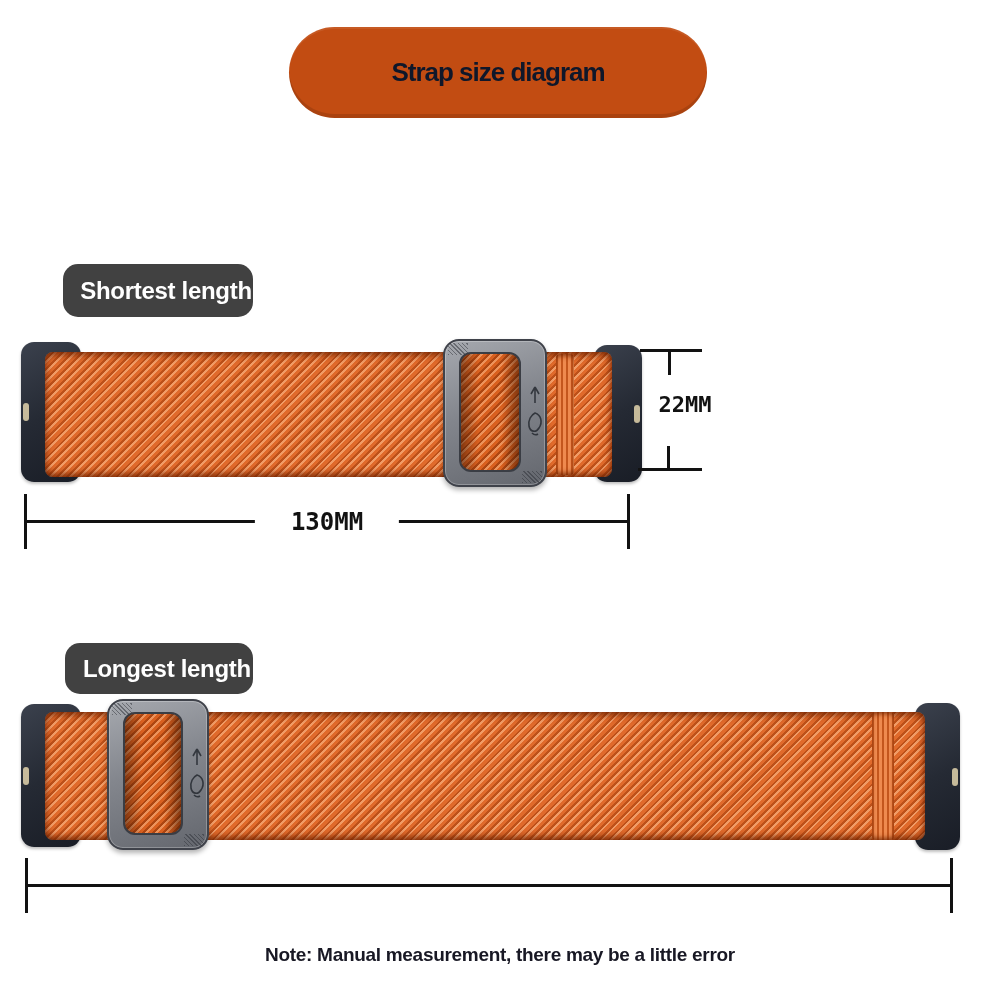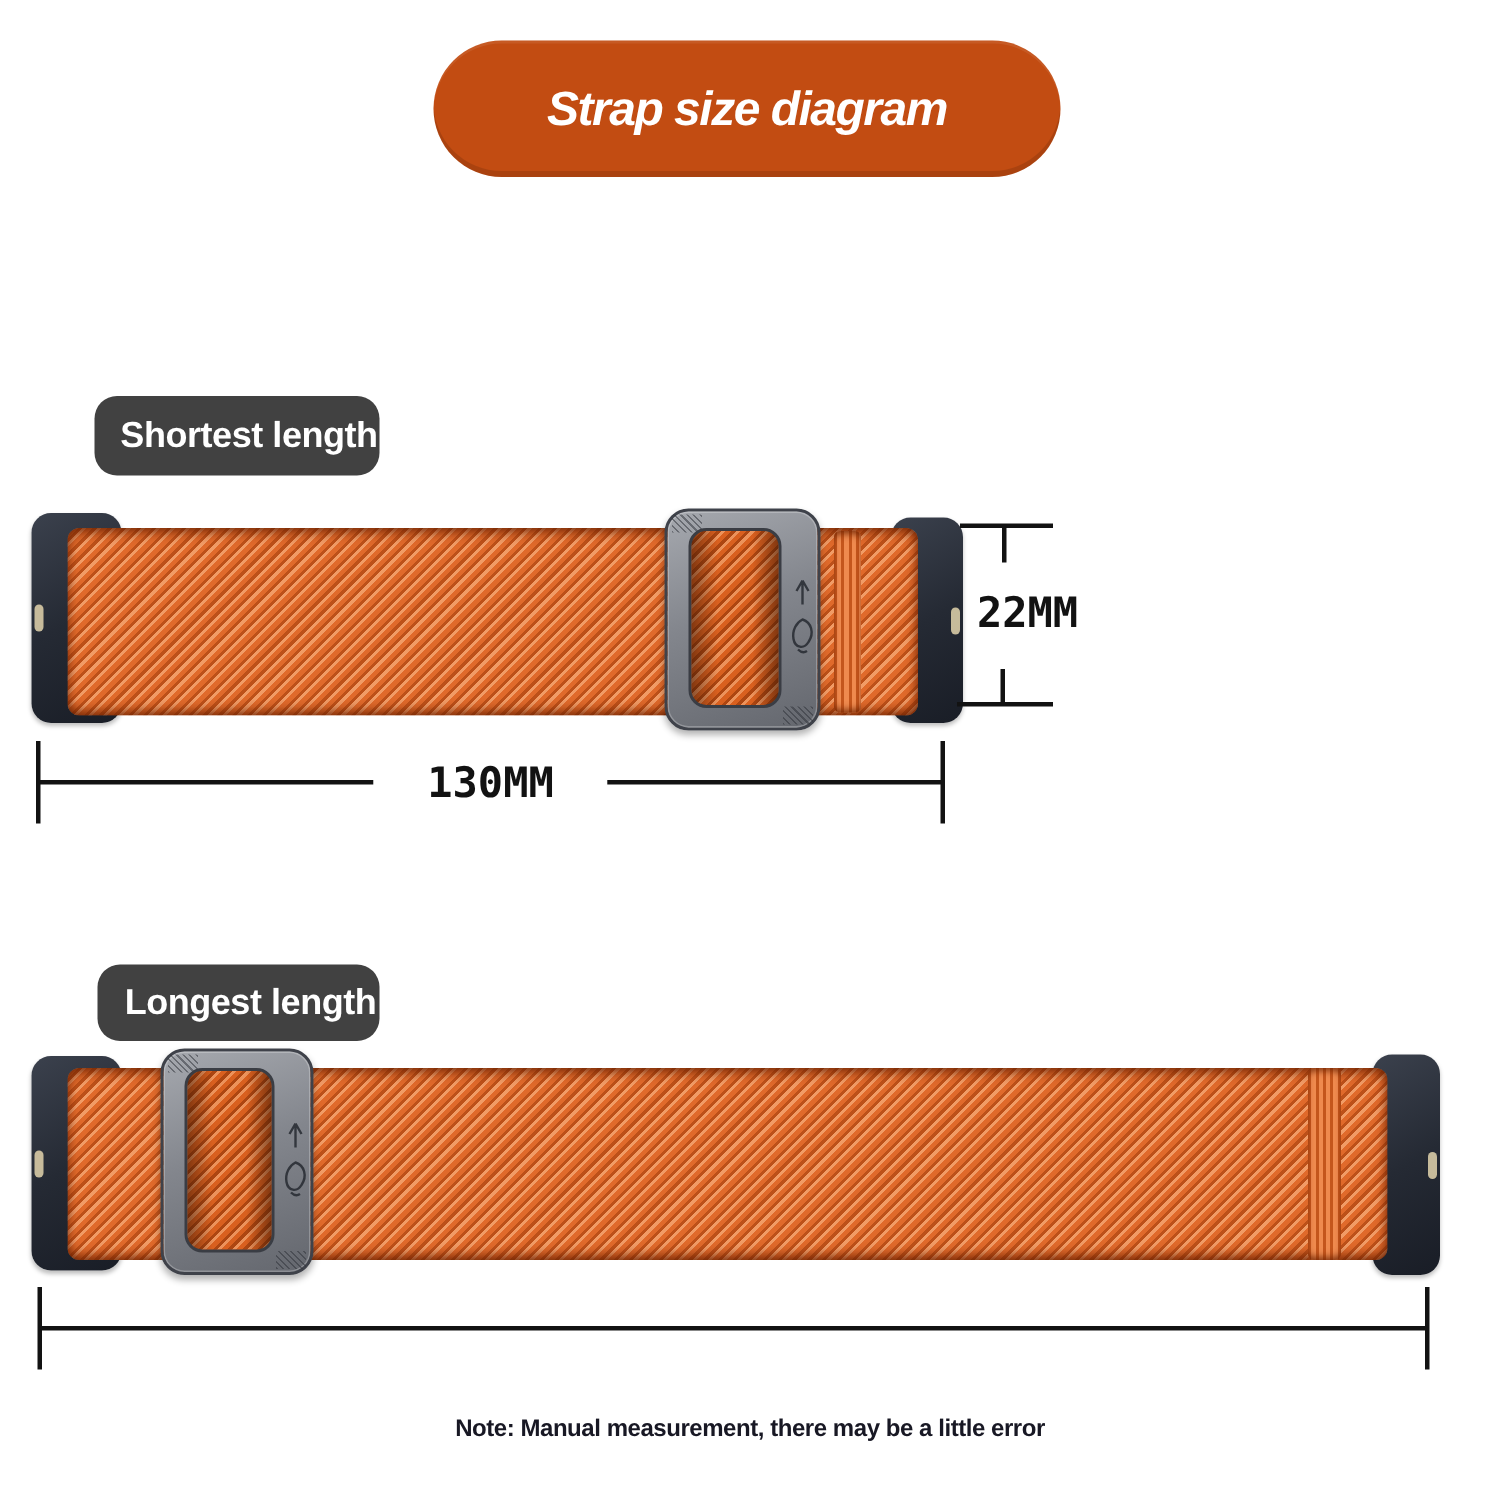--- a/index.html
+++ b/index.html
@@ -7,21 +7,21 @@
     position:relative;width:1000px;height:1000px;margin:0 auto;background:#fff;
     font-family:"Liberation Sans", sans-serif;overflow:hidden;
   }
   
   .banner{
     position:absolute;left:289px;top:27px;width:418px;height:91px;
     background:var(--banner-orange,#c24c12);border-radius:46px;
     display:flex;align-items:center;justify-content:center;
     box-shadow:inset 0 -4px 0 rgba(0,0,0,.12), inset 0 2px 0 rgba(255,255,255,.08);
   }
-  .banner span{color:#ffffff;font-weight:bold;font-size:32px;letter-spacing:-1px;font-style:italic;}
+  .banner span{color:#0f172a;font-weight:bold;font-size:26px;letter-spacing:-1px;}
   
   .tag{
     position:absolute;background:var(--label-gray,#414141);color:#fff;border-radius:15px;
     display:flex;align-items:center;justify-content:center;font-weight:bold;font-size:24px;letter-spacing:-.3px;padding-left:16px;
   }
   .tag-shortest{left:63px;top:264px;width:174px;height:53px;}
   .tag-longest{left:65px;top:632px;width:172px;height:51px;margin-top:11px;}
   
   .lug{
     position:absolute;z-index:1;
@@ -75,37 +75,37 @@
   .buckle::after{right:3px;bottom:2px;}
   .buckle-logo{position:absolute;right:1px;top:50%;transform:translateY(-50%);}
   
   .dline{position:absolute;z-index:5;background:var(--dimension-line,#121212);}
   .dw-topline{left:640px;top:349px;width:62px;height:3px;}
   .dw-toptick{left:668px;top:352px;width:3px;height:23px;}
   .dw-bottick{left:667px;top:446px;width:3px;height:22px;}
   .dw-botline{left:638px;top:468px;width:64px;height:3px;}
   .dimtext-w{
     position:absolute;z-index:5;left:630px;top:392px;width:110px;text-align:center;
-    font-family:"DejaVu Sans Mono",monospace;font-weight:bold;font-size:28px;color:var(--dimension-line,#121212);
+    font-family:"DejaVu Sans Mono",monospace;font-weight:bold;font-size:22px;color:var(--dimension-line,#121212);
   }
   .dim-h{position:absolute;z-index:5;height:55px;}
   .dim-130{left:24px;top:494px;width:606px;}
   .dim-200{left:25px;top:858px;width:928px;}
   .tick{position:absolute;top:0;bottom:0;width:3px;background:var(--dimension-line,#121212);}
   .tick-l{left:0}.tick-r{right:0}
   .dimline{position:absolute;left:2px;right:2px;top:26px;height:3px;background:var(--dimension-line,#121212);}
   .dimtext{
     position:absolute;left:50%;top:50%;transform:translate(-50%,-50%);
     background:#fff;padding:0 36px;white-space:nowrap;
-    font-family:"DejaVu Sans Mono",monospace;font-weight:bold;font-size:28px;color:var(--dimension-line,#121212);
+    font-family:"DejaVu Sans Mono",monospace;font-weight:bold;font-size:24px;color:var(--dimension-line,#121212);
   }
   
   .note{
     position:absolute;left:0;right:0;top:944px;text-align:center;
-    font-weight:bold;font-size:16px;letter-spacing:-.3px;color:var(--note-color,#181824);
+    font-weight:bold;font-size:19px;letter-spacing:-.3px;color:var(--note-color,#181824);
   }
 </style>
 </head>
 <body>
 
 <div class="canvas">
 
   <div class="banner">
     <span>Strap size diagram</span>
   </div>

